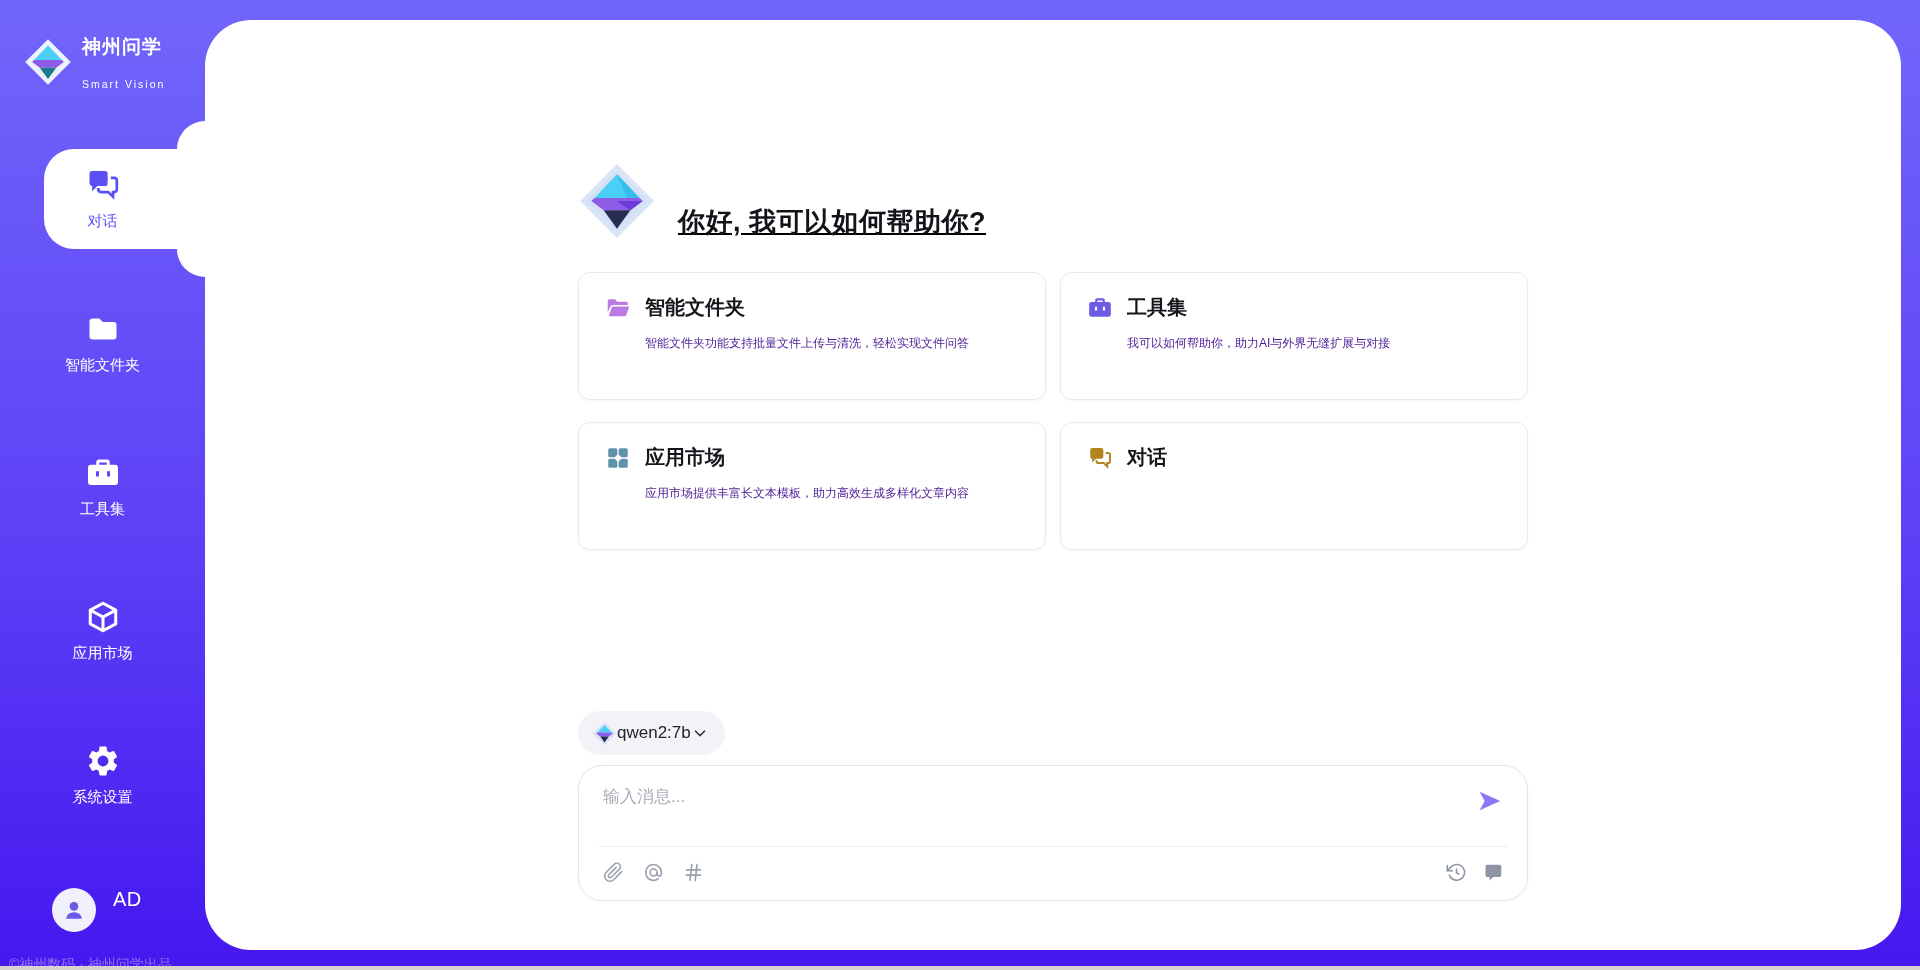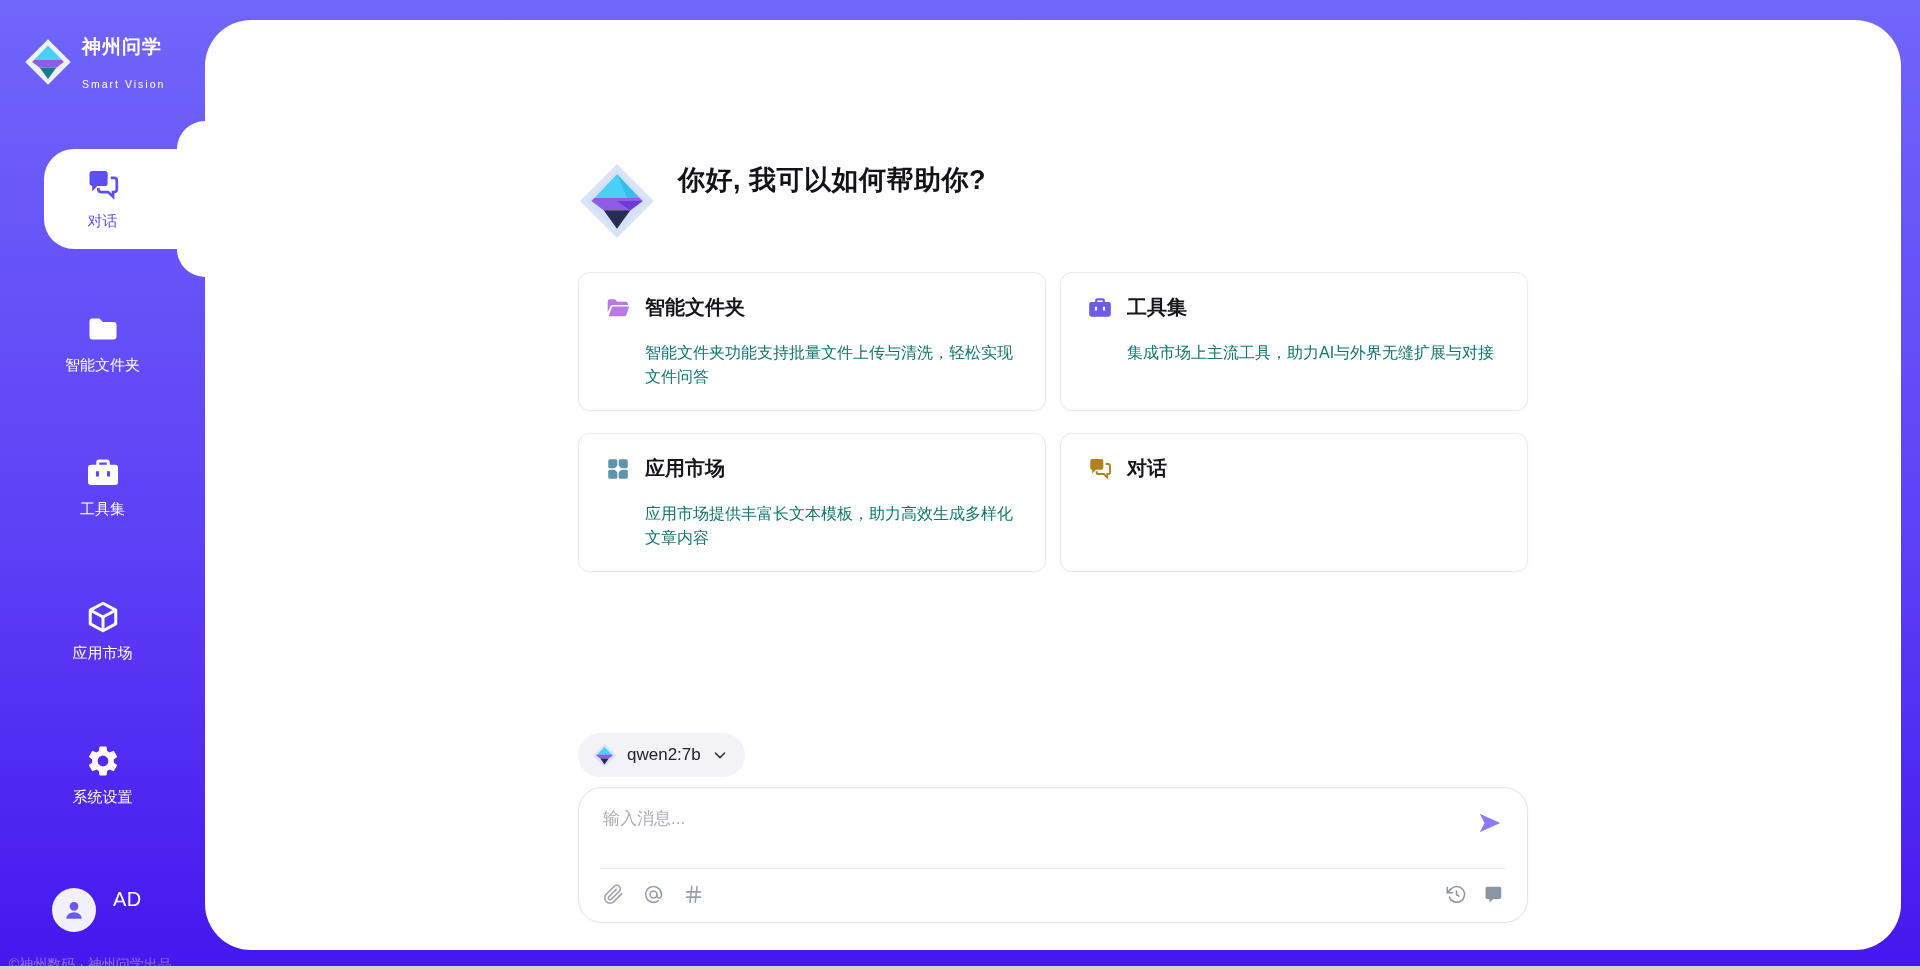--- a/index.html
+++ b/index.html
@@ -42,37 +42,37 @@
 
   .user-block { position:absolute; left:52px; bottom:54px; display:flex; align-items:flex-start; gap:17px; cursor:pointer; }
   .avatar { width:44px; height:44px; border-radius:50%; background:#f3f0fd; display:flex; align-items:center; justify-content:center; }
   .avatar svg { width:26px; height:26px; }
   .user-initials { color:#fff; font-size:20px; letter-spacing:.5px; }
   .sidebar-footer { position:absolute; left:9px; bottom:12px; color:rgba(255,255,255,.38); font-size:14px; white-space:nowrap; }
 
   
   .content { position:relative; width:100%; height:100%; display:flex; flex-direction:column; align-items:center; }
   .col { width:950px; display:flex; flex-direction:column; }
-  .greeting { display:flex; align-items:flex-start; gap:22px; margin-top:142px; }
+  .greeting { display:flex; align-items:flex-end; gap:22px; margin-top:142px;text-decoration:underline; }
   .greeting svg { width:78px; height:78px; }
   .greeting-title { font-size:27px; font-weight:700; color:#121318; letter-spacing:.5px; }
 
   .cards { margin-top:32px; display:grid; grid-template-columns:468px 468px; column-gap:14px; row-gap:22px; }
   .feature-card {
     min-height:128px; background:#fff; border:1px solid #e9e9f0; border-radius:12px;
     padding:21px 26px; cursor:pointer; box-shadow:0 1px 3px rgba(20,20,60,.04);
   }
   .card-head { display:flex; align-items:center; gap:14px; }
   .card-icon svg { width:26px; height:26px; display:block; }
   .card-title { font-size:20px; font-weight:700; color:#15161b; }
-  .card-desc { margin:20px 0 0 40px; font-size:16px; line-height:24px; color:#0f766e; }
+  .card-desc { margin:10px 0 0 40px; font-size:12px; line-height:24px; color:#4c1d95; }
 
   .model-pill {
     margin-top:161px; align-self:flex-start; height:44px; padding:0 16px 0 14px;
-    background:#f3f3f7; border:none; border-radius:22px; display:flex; align-items:center; gap:10px; cursor:pointer;
+    background:#f3f3f7; border:none; border-radius:22px; display:flex; align-items:center; cursor:pointer;
     font-family:inherit;
   }
   .model-pill svg.logo { width:25px; height:25px; }
   .model-name { font-size:17px; color:#22232b; }
   .model-pill svg.chev { width:18px; height:18px; }
 
   .composer {
     margin-top:10px; width:950px; height:136px; border:1px solid #e4e4eb; border-radius:24px;
     position:relative; background:#fff; box-shadow:0 1px 4px rgba(20,20,60,.03);
   }
@@ -127,21 +127,21 @@
 
         <div class="feature-card">
           <div class="card-head">
             <span class="card-icon" style="color: rgb(108, 91, 228);">
               <svg viewBox="0 0 24 24" fill="currentColor" fill-rule="evenodd">
                 <path d="M20 6.5h-3.5V5a2 2 0 0 0-2-2h-5a2 2 0 0 0-2 2v1.5H4a2 2 0 0 0-2 2V18a2 2 0 0 0 2 2h16a2 2 0 0 0 2-2V8.5a2 2 0 0 0-2-2ZM9.5 5h5v1.5h-5ZM7.3 10.8h2v3.6h-2Zm7.4 0h2v3.6h-2Z"></path>
               </svg>
             </span>
             <span class="card-title">工具集</span>
           </div>
-          <div class="card-desc">集成市场上主流工具，助力AI与外界无缝扩展与对接</div>
+          <div class="card-desc">我可以如何帮助你，助力AI与外界无缝扩展与对接</div>
         </div>
 
         <div class="feature-card">
           <div class="card-head">
             <span class="card-icon" style="color: rgb(95, 147, 171);">
               <svg viewBox="0 0 24 24">
                 <rect x="3" y="3" width="8.4" height="8.4" rx="1.5" fill="currentColor"></rect>
                 <rect x="12.6" y="3" width="8.4" height="8.4" rx="1.5" fill="currentColor"></rect>
                 <rect x="3" y="12.6" width="8.4" height="8.4" rx="1.5" fill="currentColor"></rect>
                 <rect x="12.6" y="12.6" width="8.4" height="8.4" rx="1.5" fill="currentColor"></rect>

